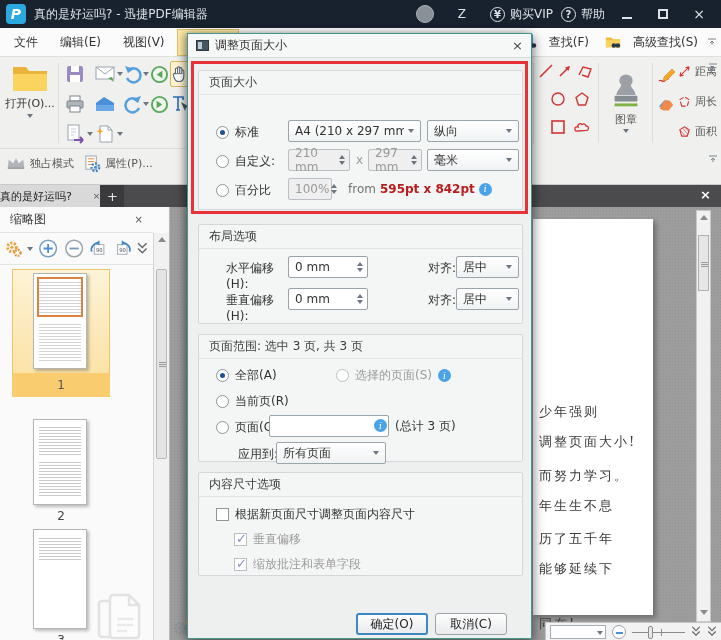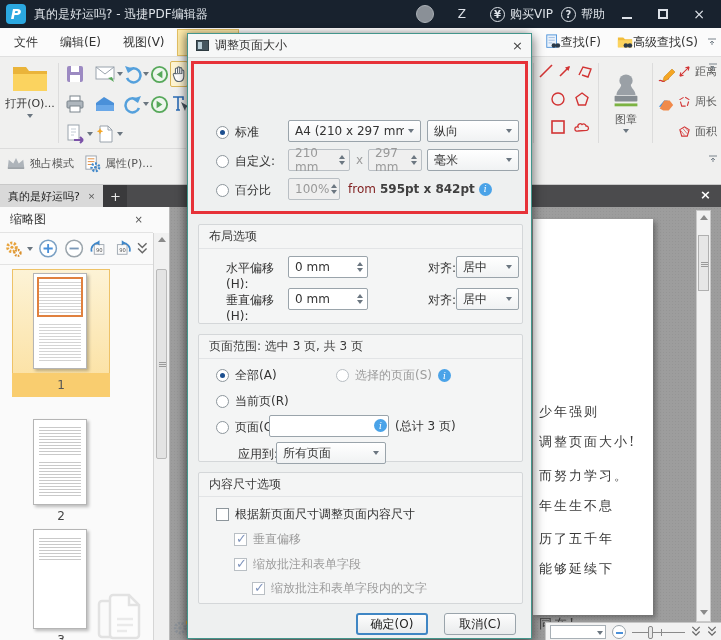--- a/index.html
+++ b/index.html
@@ -18,37 +18,37 @@
 .tb-item{display:flex;align-items:center;gap:5px;cursor:default;}
 .cic{width:15px;height:15px;border-radius:50%;border:1.5px solid #dde2e8;display:flex;align-items:center;justify-content:center;font-size:10px;font-weight:bold;}
 .winbtn{width:28px;height:24px;display:flex;align-items:center;justify-content:center;font-size:14px;}
 .minbar{width:10px;height:2px;background:#dde2e8;margin-top:8px;}
 .maxsq{width:10px;height:10px;border:2px solid #dde2e8;}
 
 
 #menubar{position:absolute;left:0;top:28px;width:721px;height:29px;background:#fbfbfb;border-bottom:1px solid #e0e0e0;display:flex;align-items:center;padding:0 4px;gap:2px;}
 .mi{padding:4px 9px;border:1px solid transparent;}
 .mi.active{background:#fdeaa9;border-color:#e3c063;}
-.find{display:flex;align-items:center;gap:0;padding:0 7px;}
+.find{display:flex;align-items:center;gap:12px;padding:0 7px;}
 
 
 #toolbar{position:absolute;left:0;top:57px;width:721px;height:128px;background:#f0f0ef;border-bottom:1px solid #c9c9c9;}
 .opencell{position:absolute;left:4px;top:4px;width:52px;height:86px;display:flex;flex-direction:column;align-items:center;border:1px solid transparent;}
 .opencell .lbl{font-size:11px;margin-top:2px;}
 .tib{position:absolute;width:26px;height:26px;display:flex;align-items:center;justify-content:center;}
 .tib.hl{border:1px solid #d9b65a;background:#fdf3d1;border-radius:2px;}
 .dd{width:0;height:0;border-left:3px solid transparent;border-right:3px solid transparent;border-top:4px solid #6b7680;display:inline-block;}
 #strip2{position:absolute;left:0;top:91px;width:186px;height:30px;border-top:1px solid #dcdcdc;display:flex;align-items:center;gap:10px;padding-left:6px;}
 .s2item{display:flex;align-items:center;gap:4px;font-size:11px;color:#555;}
 .vsep{position:absolute;top:6px;width:1px;height:80px;background:#dcdcdc;}
 .pin{position:absolute;}
 
 
 #tabbar{position:absolute;left:0;top:185px;width:721px;height:22px;background:#4b4b4d;display:flex;align-items:stretch;}
-.tab{background:#d9d9d9;color:#222;display:flex;align-items:center;gap:8px;padding:0 8px;font-size:11px;}
+.tab{background:#d9d9d9;color:#222;display:flex;align-items:center;gap:21px;padding:0 0;font-size:11px;}
 .tabx{font-size:9px;color:#555;}
 .plustab{width:24px;background:#3a3a3c;color:#e8e8e8;display:flex;align-items:center;justify-content:center;font-size:13px;}
 .docx{position:absolute;right:10px;top:2px;color:#fff;font-weight:bold;font-size:13px;}
 
 
 #main{position:absolute;left:0;top:207px;width:721px;height:433px;}
 #sidebar{position:absolute;left:0;top:0;width:170px;height:433px;background:#fafafa;border-right:1px solid #b9b9b9;overflow:hidden;}
 .sbhead{position:absolute;left:0;top:0;width:153px;height:26px;display:flex;align-items:center;padding:0 10px;border-bottom:1px solid #e3e3e3;}
 .sbx{margin-left:auto;font-size:10px;color:#555;}
 .sbtools{position:absolute;left:0;top:26px;width:153px;height:32px;display:flex;align-items:center;gap:5px;padding:0 5px;border-bottom:1px solid #e3e3e3;}
@@ -108,21 +108,21 @@
 .spin .val{flex:1;}
 .spin.dis{background:#efefef;border-color:#b9bfc4;color:#999;}
 .spinarr{display:flex;flex-direction:column;gap:2px;padding:0 2px;}
 .spinarr .u{width:0;height:0;border-left:3px solid transparent;border-right:3px solid transparent;border-bottom:4px solid #6b7680;}
 .spinarr .d{width:0;height:0;border-left:3px solid transparent;border-right:3px solid transparent;border-top:4px solid #6b7680;}
 .gray{color:#9b9b9b;}
 .info{width:13px;height:13px;border-radius:50%;background:#4aa3e8;color:#fff;font-size:9px;font-style:italic;font-family:"DejaVu Serif",serif;display:inline-flex;align-items:center;justify-content:center;flex:none;}
 .txtin{height:22px;background:#fff;border:1px solid #9aa4ab;border-radius:2px;font:inherit;padding:0 4px;}
 .btn{position:absolute;height:22px;width:72px;background:linear-gradient(#fdfdfd,#e9ebec);border:1px solid #9aa4ab;border-radius:3px;font:inherit;color:#222;}
 .btn.default{border:2px solid #3f86c4;}
-.b{font-weight:bold;color:#404040;}
+.b{font-weight:bold;color:#b91c1c;}
 </style>
 </head>
 <body>
 
 <div id="titlebar">
   <div class="logo">P</div>
   <div class="tb-title">真的是好运吗? - 迅捷PDF编辑器</div>
   <div class="sp"></div>
   <div class="avatar"></div>
   <div class="tb-user">Z</div>
@@ -513,20 +513,23 @@
 
 <div id="dialog">
   <div class="dlghead">
     <span class="dlgico"></span>
     <span>调整页面大小</span>
     <span class="dlgx">×</span>
   </div>
 
   <div class="redbox"></div>
 
+  <div class="grp" style="top:36px;height:140px;">
+    <div class="grphead">页面大小</div>
+  </div>
   <div class="row" style="left:28px;top:90px;">
     <span class="radio sel"></span>
     <span>标准</span>
   </div>
   <div class="combo" style="position:absolute;left:100px;top:86px;width:133px;">
     <span class="val">A4 (210 x 297 mm)</span>
       <span class="dd"></span>
   </div>
   <div class="combo" style="position:absolute;left:239px;top:86px;width:92px;">
     <span class="val">纵向</span>
@@ -554,29 +557,29 @@
   </div>
   <div class="combo" style="position:absolute;left:239px;top:115px;width:92px;">
     <span class="val">毫米</span>
       <span class="dd"></span>
   </div>
 
   <div class="row" style="left:28px;top:148px;">
     <span class="radio"></span>
     <span>百分比</span>
   </div>
-  <div class="spin dis" style="position:absolute;left:100px;top:144px;width:52px;">
+  <div class="spin dis" style="position:absolute;left:100px;top:144px;width:44px;">
     <span class="val">100%</span>
     <span class="spinarr">
         <span class="u"></span>
         <span class="d"></span>
       </span>
   </div>
   <div class="row" style="left:160px;top:148px;gap:4px;">
-    <span style="color:#7f1d1d;">from</span>
+    <span style="color:#737373;">from</span>
     <span class="b">595pt x 842pt</span>
     <span class="info">i</span>
   </div>
   <div class="row" style="left:100px;top:158px;top:158px;" style2="">
   </div>
 
   <div class="grp" style="top:190px;height:100px;">
     <div class="grphead">布局选项</div>
   </div>
   <div class="row" style="left:38px;top:226px;width:58px;justify-content:flex-end;">
@@ -632,35 +635,31 @@
   </div>
   <input class="txtin" style="position: absolute; left: 81px; top: 381px; width: 120px;" value="">
   <span class="info abs" style="left:186px;top:385px;">i</span>
   <span class="abs" style="left:207px;top:384px;">(总计 3 页)</span>
   <span class="abs" style="left:50px;top:412px;">应用到:</span>
   <div class="combo" style="position:absolute;left:88px;top:408px;width:110px;">
     <span class="val">所有页面</span>
       <span class="dd"></span>
   </div>
 
-  <div class="grp" style="top:438px;height:132px;">
+  <div class="grp" style="top:438px;height:104px;">
     <div class="grphead">内容尺寸选项</div>
   </div>
   <div class="row" style="left:28px;top:472px;">
     <span class="check"></span>
     <span>根据新页面尺寸调整页面内容尺寸</span>
   </div>
   <div class="row gray" style="left:46px;top:497px;">
     <span class="check on dis"></span>
     <span>垂直偏移</span>
   </div>
   <div class="row gray" style="left:46px;top:522px;">
     <span class="check on dis"></span>
     <span>缩放批注和表单字段</span>
   </div>
-  <div class="row gray" style="left:64px;top:546px;">
-    <span class="check on dis"></span>
-    <span>缩放批注和表单字段内的文字</span>
-  </div>
 
   <button class="btn default" style="left:168px;top:579px;">确定(O)</button>
-  <button class="btn" style="left:256px;top:579px;">取消(C)</button>
+  <button class="btn" style="left:247px;top:579px;">取消(C)</button>
 </div>
 
 </body></html>

